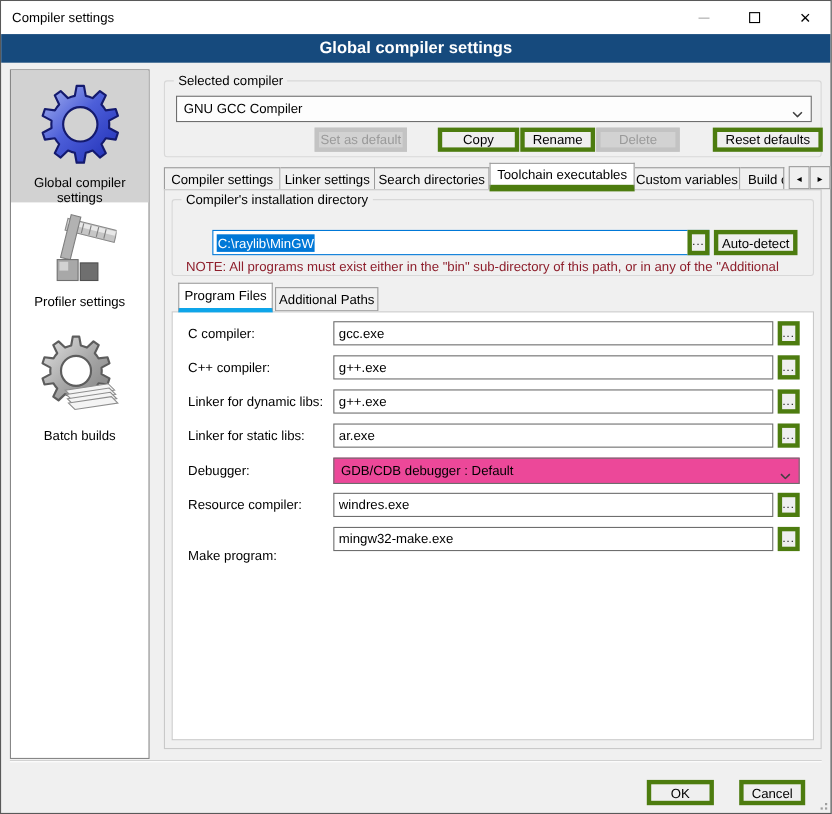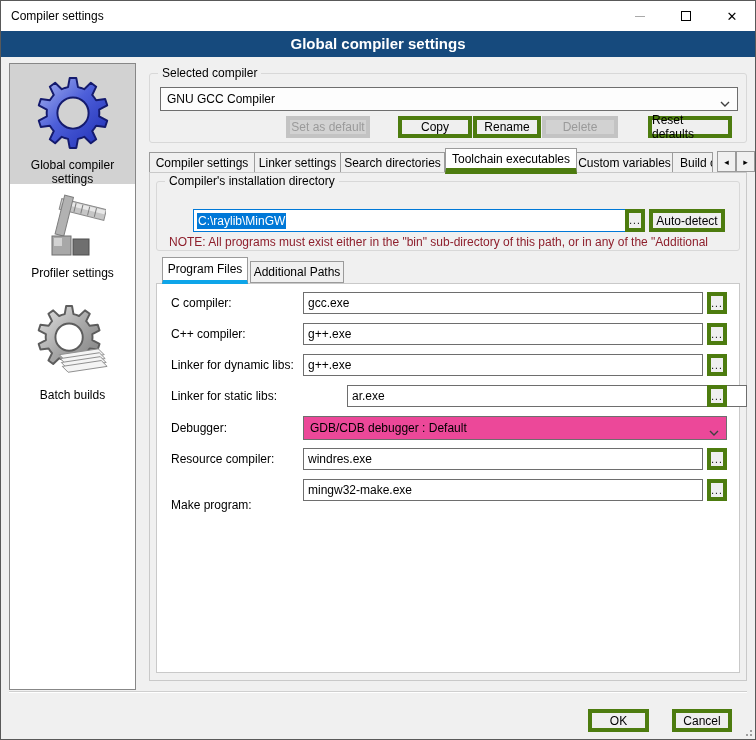--- a/index.html
+++ b/index.html
@@ -147,21 +147,21 @@
       <span class="chev">
         <svg width="10" height="6" viewBox="0 0 10 6">
             <polyline points="1,1 5,5 9,1" fill="none" stroke="#404040" stroke-width="1.4"></polyline>
           </svg>
       </span>
     </div>
     <div class="btn disabled" style="left:136px;top:42px;width:84px;height:22px;">Set as default</div>
     <div class="btn" style="left:248px;top:42px;width:74px;height:22px;">Copy</div>
     <div class="btn" style="left:323px;top:42px;width:68px;height:22px;">Rename</div>
     <div class="btn disabled" style="left:392px;top:42px;width:76px;height:22px;">Delete</div>
-    <div class="btn" style="left:498px;top:42px;width:84px;height:22px;">Reset defaults</div>
+    <div class="btn" style="left:498px;top:42px;width:100px;height:22px;">Reset defaults</div>
   </div>
 
   <div class="tabrow">
     <div class="tab" style="width:106px;">Compiler settings</div>
     <div class="tab" style="width:86px;">Linker settings</div>
     <div class="tab" style="width:104px;">Search directories</div>
     <div class="tab active" style="width:132px;">Toolchain executables</div>
     <div class="tab" style="width:96px;">Custom variables</div>
     <div class="tab clipped">Build options</div>
   </div>
@@ -195,21 +195,21 @@
 
       <span class="fldlabel" style="top:43px;">C++ compiler:</span>
       <input class="txt" style="left: 146px; top: 39px; width: 400px; height: 22px;" value="g++.exe">
       <div class="btn browse" style="left:550px;top:39px;width:20px;height:22px;">...</div>
 
       <span class="fldlabel" style="top:74px;">Linker for dynamic libs:</span>
       <input class="txt" style="left: 146px; top: 70px; width: 400px; height: 22px;" value="g++.exe">
       <div class="btn browse" style="left:550px;top:70px;width:20px;height:22px;">...</div>
 
       <span class="fldlabel" style="top:105px;">Linker for static libs:</span>
-      <input class="txt" style="left: 146px; top: 101px; width: 400px; height: 22px; margin-left: 44px;" value="ar.exe">
+      <input class="txt" style="left: 146px; top: 101px; width: 400px; height: 22px;" value="ar.exe">
       <div class="btn browse" style="left:550px;top:101px;width:20px;height:22px;">...</div>
 
       <span class="fldlabel" style="top:137px;">Debugger:</span>
       <div class="combo gray" style="left:146px;top:132px;width:424px;height:24px;">
         <span>GDB/CDB debugger : Default</span>
         <span class="chev">
           <svg width="10" height="6" viewBox="0 0 10 6">
               <polyline points="1,1 5,5 9,1" fill="none" stroke="#404040" stroke-width="1.4"></polyline>
             </svg>
         </span>

